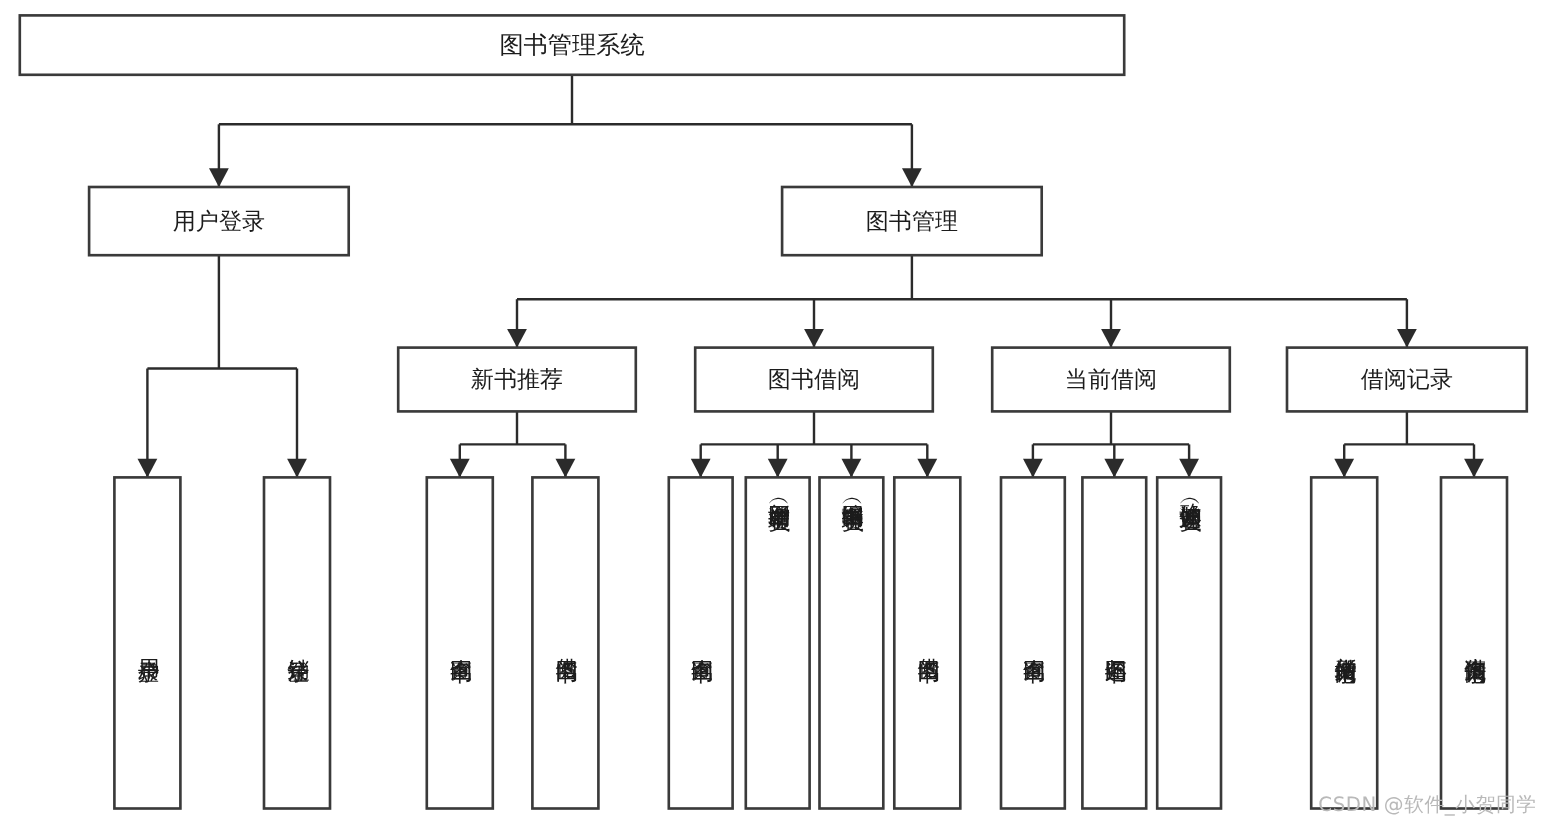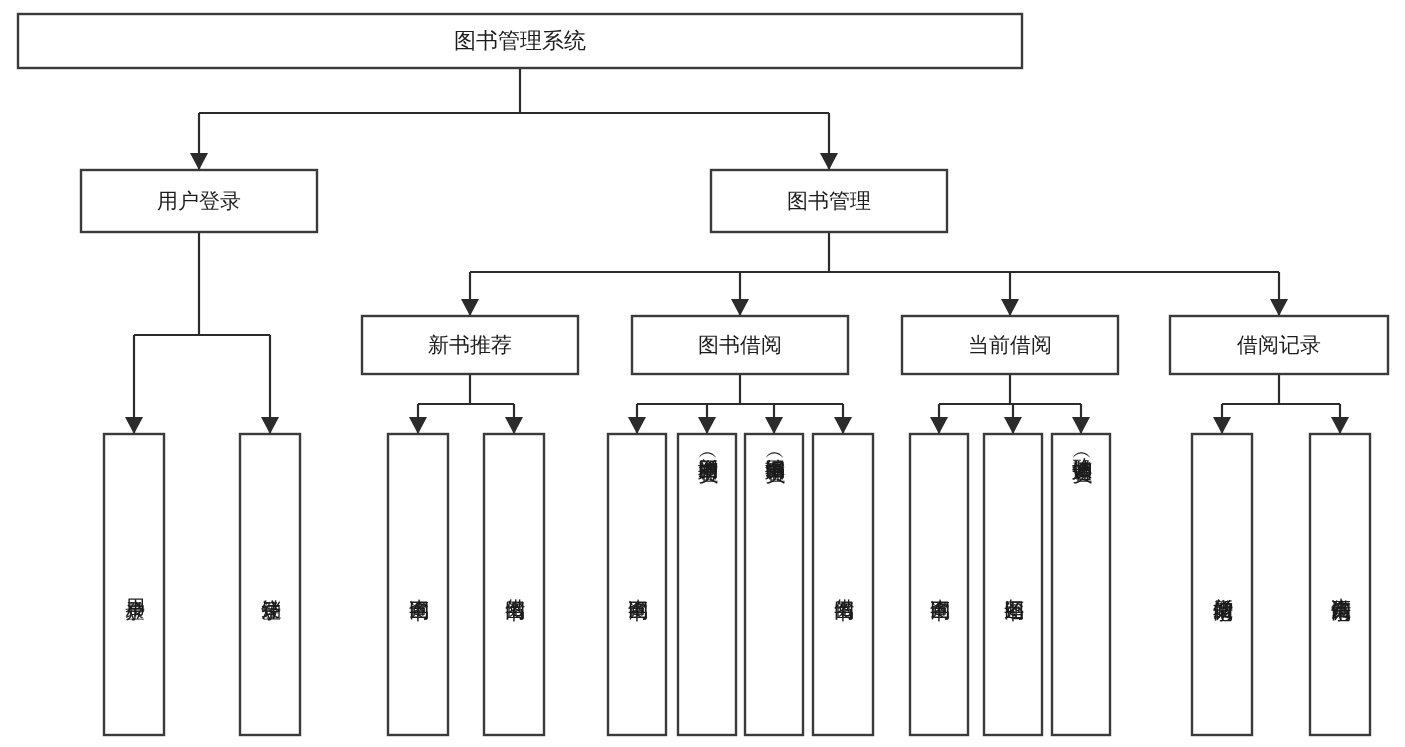--- a/index.html
+++ b/index.html
@@ -179,14 +179,15 @@
       <div class="vlabel" style="left: 696px; top: 442px; transform: none;">新增图书（管理员）</div>
       <div class="vlabel" style="left: 763px; top: 442px; transform: none;">编辑图书（管理员）</div>
       <div class="vlabel" style="left: 832px; top: 584.5px; transform: translateY(-50%);">借阅图书</div>
       <div class="vlabel" style="left: 928px; top: 584.5px; transform: translateY(-50%);">查询图书</div>
       <div class="vlabel" style="left: 1002px; top: 584.5px; transform: translateY(-50%);">归还图书</div>
       <div class="vlabel" style="left: 1070px; top: 442px; transform: none;">确认归还（管理员）</div>
       <div class="vlabel" style="left: 1211px; top: 584.5px; transform: translateY(-50%);">新增借阅记录</div>
       <div class="vlabel" style="left: 1329px; top: 584.5px; transform: translateY(-50%);">查询借阅记录</div>
     </div>
 
+  <div class="watermark">CSDN @软件_小贺同学</div>
 
 </div>
 
 </body></html>

